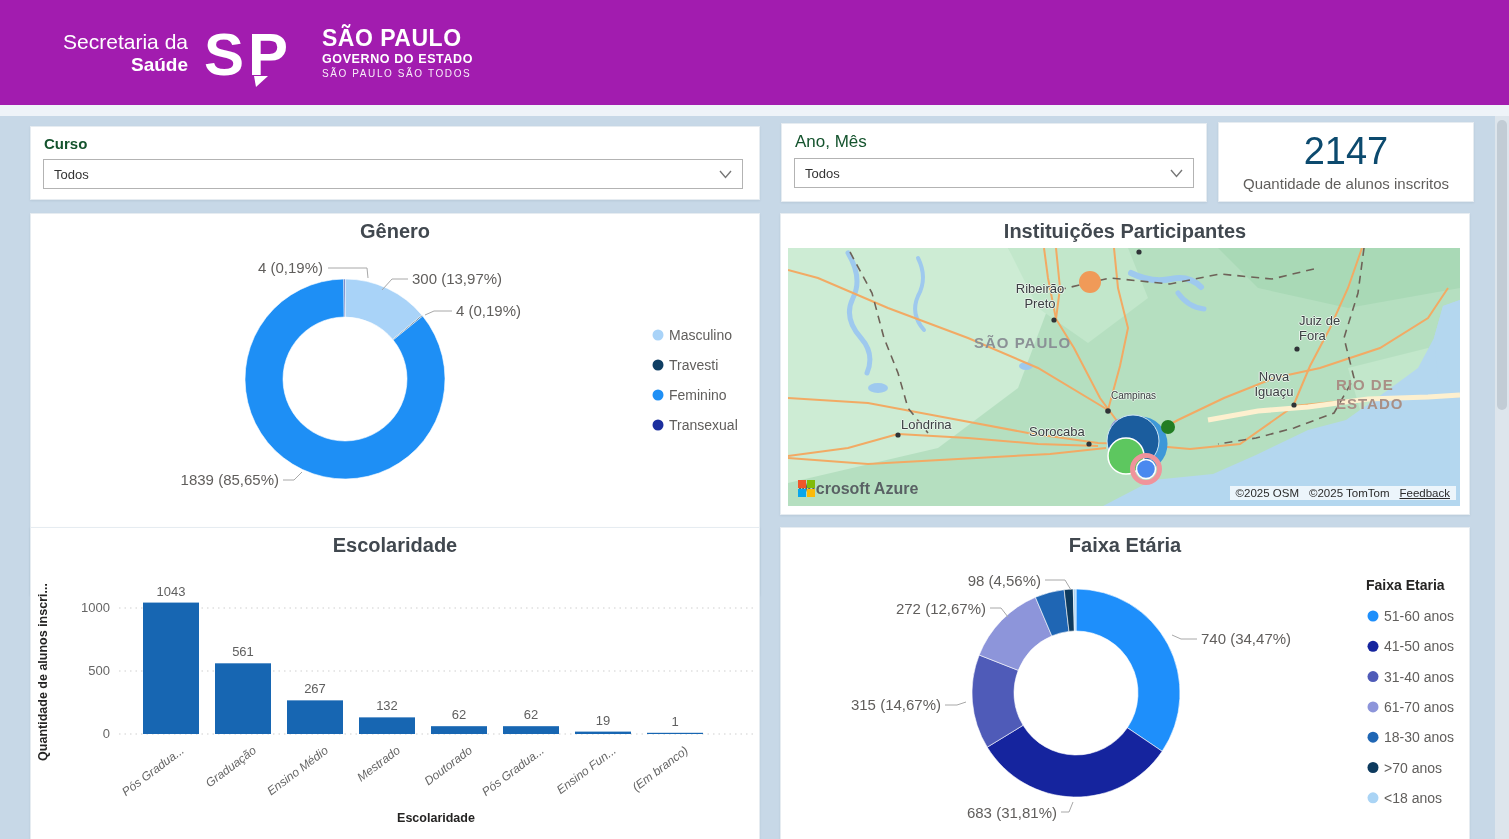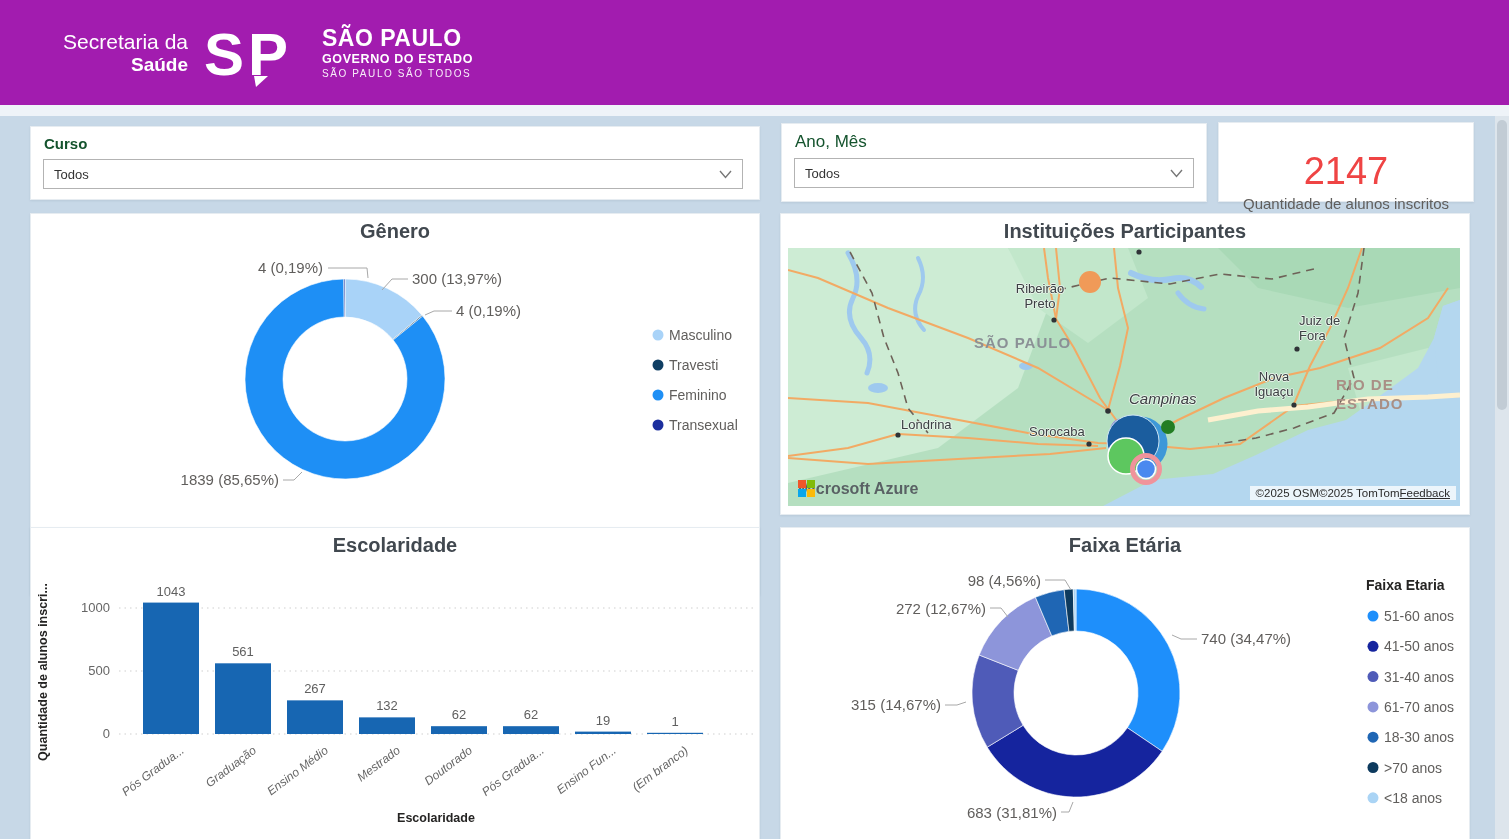--- a/index.html
+++ b/index.html
@@ -24,38 +24,38 @@
   .card{position:absolute;background:#fff;border:1px solid #e6ecf1;box-shadow:0 1px 2px rgba(60,80,100,.10);box-sizing:border-box;}
   .card h2{margin:6px 0 0 0;text-align:center;font-size:20px;color:#41484f;font-weight:bold;}
   
   .flabel{position:absolute;left:13px;top:8px;font-size:15px;color:#14532d;}
   .flabel.bold{font-weight:bold;}
   .fselect{position:absolute;left:12px;display:flex;align-items:center;justify-content:space-between;
     border:1px solid #b3b3b3;background:#fff;height:30px;box-sizing:border-box;padding:0 10px;cursor:pointer;}
   .fselect span{font-size:13px;color:#333;}
   .chev{width:13px;height:9px;}
   
-  .kpi-num{text-align:center;font-size:38px;color:#ef4444;margin-top:28px;line-height:1.1;}
+  .kpi-num{text-align:center;font-size:38px;color:#0c4a6e;margin-top:8px;line-height:1.1;}
   .kpi-cap{text-align:center;font-size:15px;color:#605e5c;margin-top:2px;}
   
   svg .dlabel{font:15px "Liberation Sans",sans-serif;fill:#605e5c;}
   svg .llabel{font:14px "Liberation Sans",sans-serif;fill:#605e5c;}
   svg .ltitle{font:bold 14px "Liberation Sans",sans-serif;fill:#252423;}
   svg .xcat{font:italic 12px "Liberation Sans",sans-serif;fill:#666;}
   svg .val{font:13px "Liberation Sans",sans-serif;fill:#5f5f5f;}
   svg .ytick{font:13px "Liberation Sans",sans-serif;fill:#666;}
   svg .atitle{font:bold 12.5px "Liberation Sans",sans-serif;fill:#252423;}
   
   .map{position:absolute;left:7px;top:34px;width:672px;height:258px;overflow:hidden;cursor:grab;}
   .map svg{position:absolute;left:0;top:0;}
   .mlabel{position:absolute;color:#3c4043;font-size:13px;line-height:1.15;white-space:pre-line;
     text-shadow:-1px 0 #e8f3ea,1px 0 #e8f3ea,0 -1px #e8f3ea,0 1px #e8f3ea;}
   .mstate{position:absolute;font-weight:bold;font-size:15px;letter-spacing:1px;white-space:pre-line;line-height:1.25;}
   .attrib{position:absolute;right:4px;bottom:6px;background:rgba(255,255,255,.75);padding:1px 6px;
-    font-size:11.5px;color:#2b2b2b;display:flex;align-items:center;}
+    font-size:11.5px;color:#2b2b2b;display:flex;gap:10px;align-items:center;}
   .attrib a{color:#2b2b2b;text-decoration:underline;cursor:pointer;}
   .azure{position:absolute;left:10px;bottom:8px;display:flex;align-items:center;gap:7px;
     font-size:16px;color:#555b60;font-weight:bold;opacity:.95;}
   
   .scrollbar{position:absolute;right:0;top:116px;width:14px;height:723px;background:#dde5ec;}
   .scroll-thumb{position:absolute;left:2px;top:4px;width:10px;height:290px;background:#c2ccd5;border-radius:5px;}
 </style>
 </head>
 <body>
 
@@ -194,21 +194,21 @@
 
     <div class="mstate" style="left:186px;top:86px;color:#8b9196;">SÃO PAULO</div>
     <div class="mstate" style="left:548px;top:128px;color:#a98f85;">RIO DE
 ESTADO</div>
     <div class="mlabel" style="left:227px;top:34px;text-align:center;width:50px;">Ribeirão
 Preto</div>
     <div class="mlabel" style="left:511px;top:66px;">Juiz de
 Fora</div>
     <div class="mlabel" style="left:464px;top:122px;text-align:center;width:44px;">Nova
 Iguaçu</div>
-    <div class="mlabel" style="left:341px;top:142px;font-size:15px;font-style:italic;">Campinas</div>
+    <div class="mlabel" style="left:323px;top:142px;font-size:10px;">Campinas</div>
     <div class="mlabel" style="left:113px;top:170px;text-align:center;">Londrina</div>
     <div class="mlabel" style="left:241px;top:177px;">Sorocaba</div>
     <div class="attrib">
       <span>©2025 OSM</span>
       <span>©2025 TomTom</span>
       <a>Feedback</a>
     </div>
     <div class="azure">
       <svg width="17" height="17" viewBox="0 0 17 17">
         <rect x="0" y="0" width="8" height="8" fill="#f25022"></rect>

